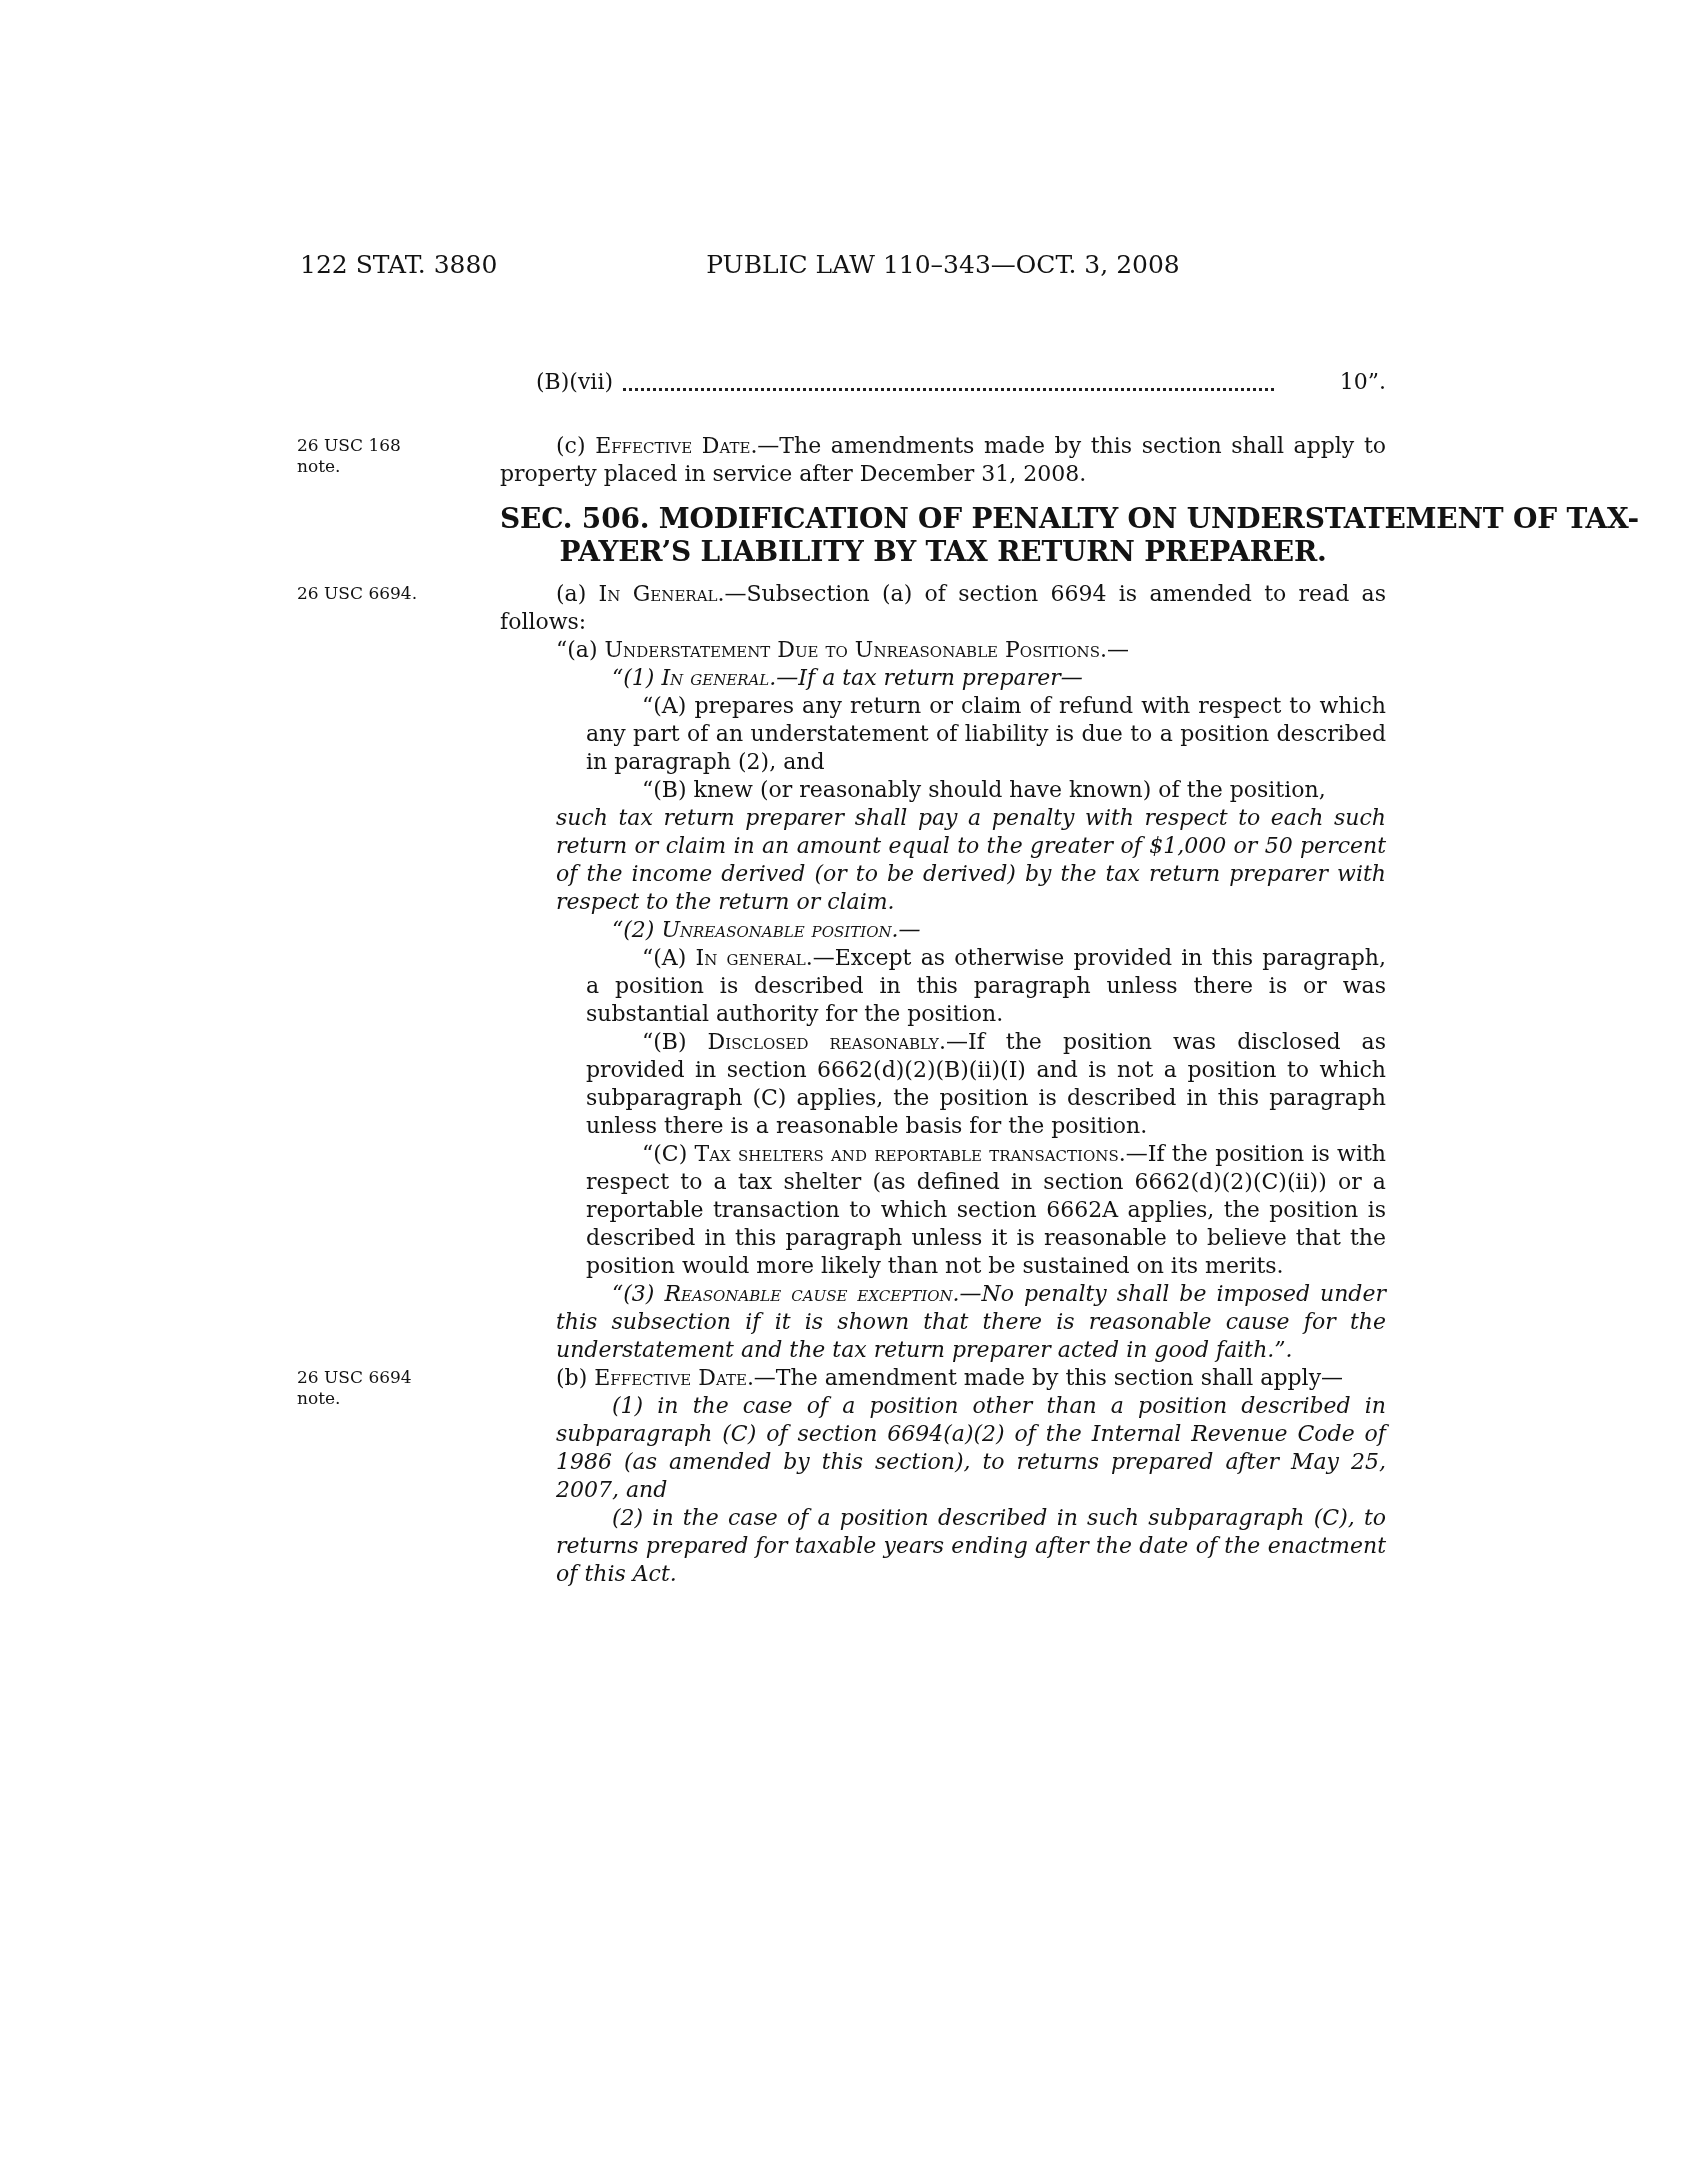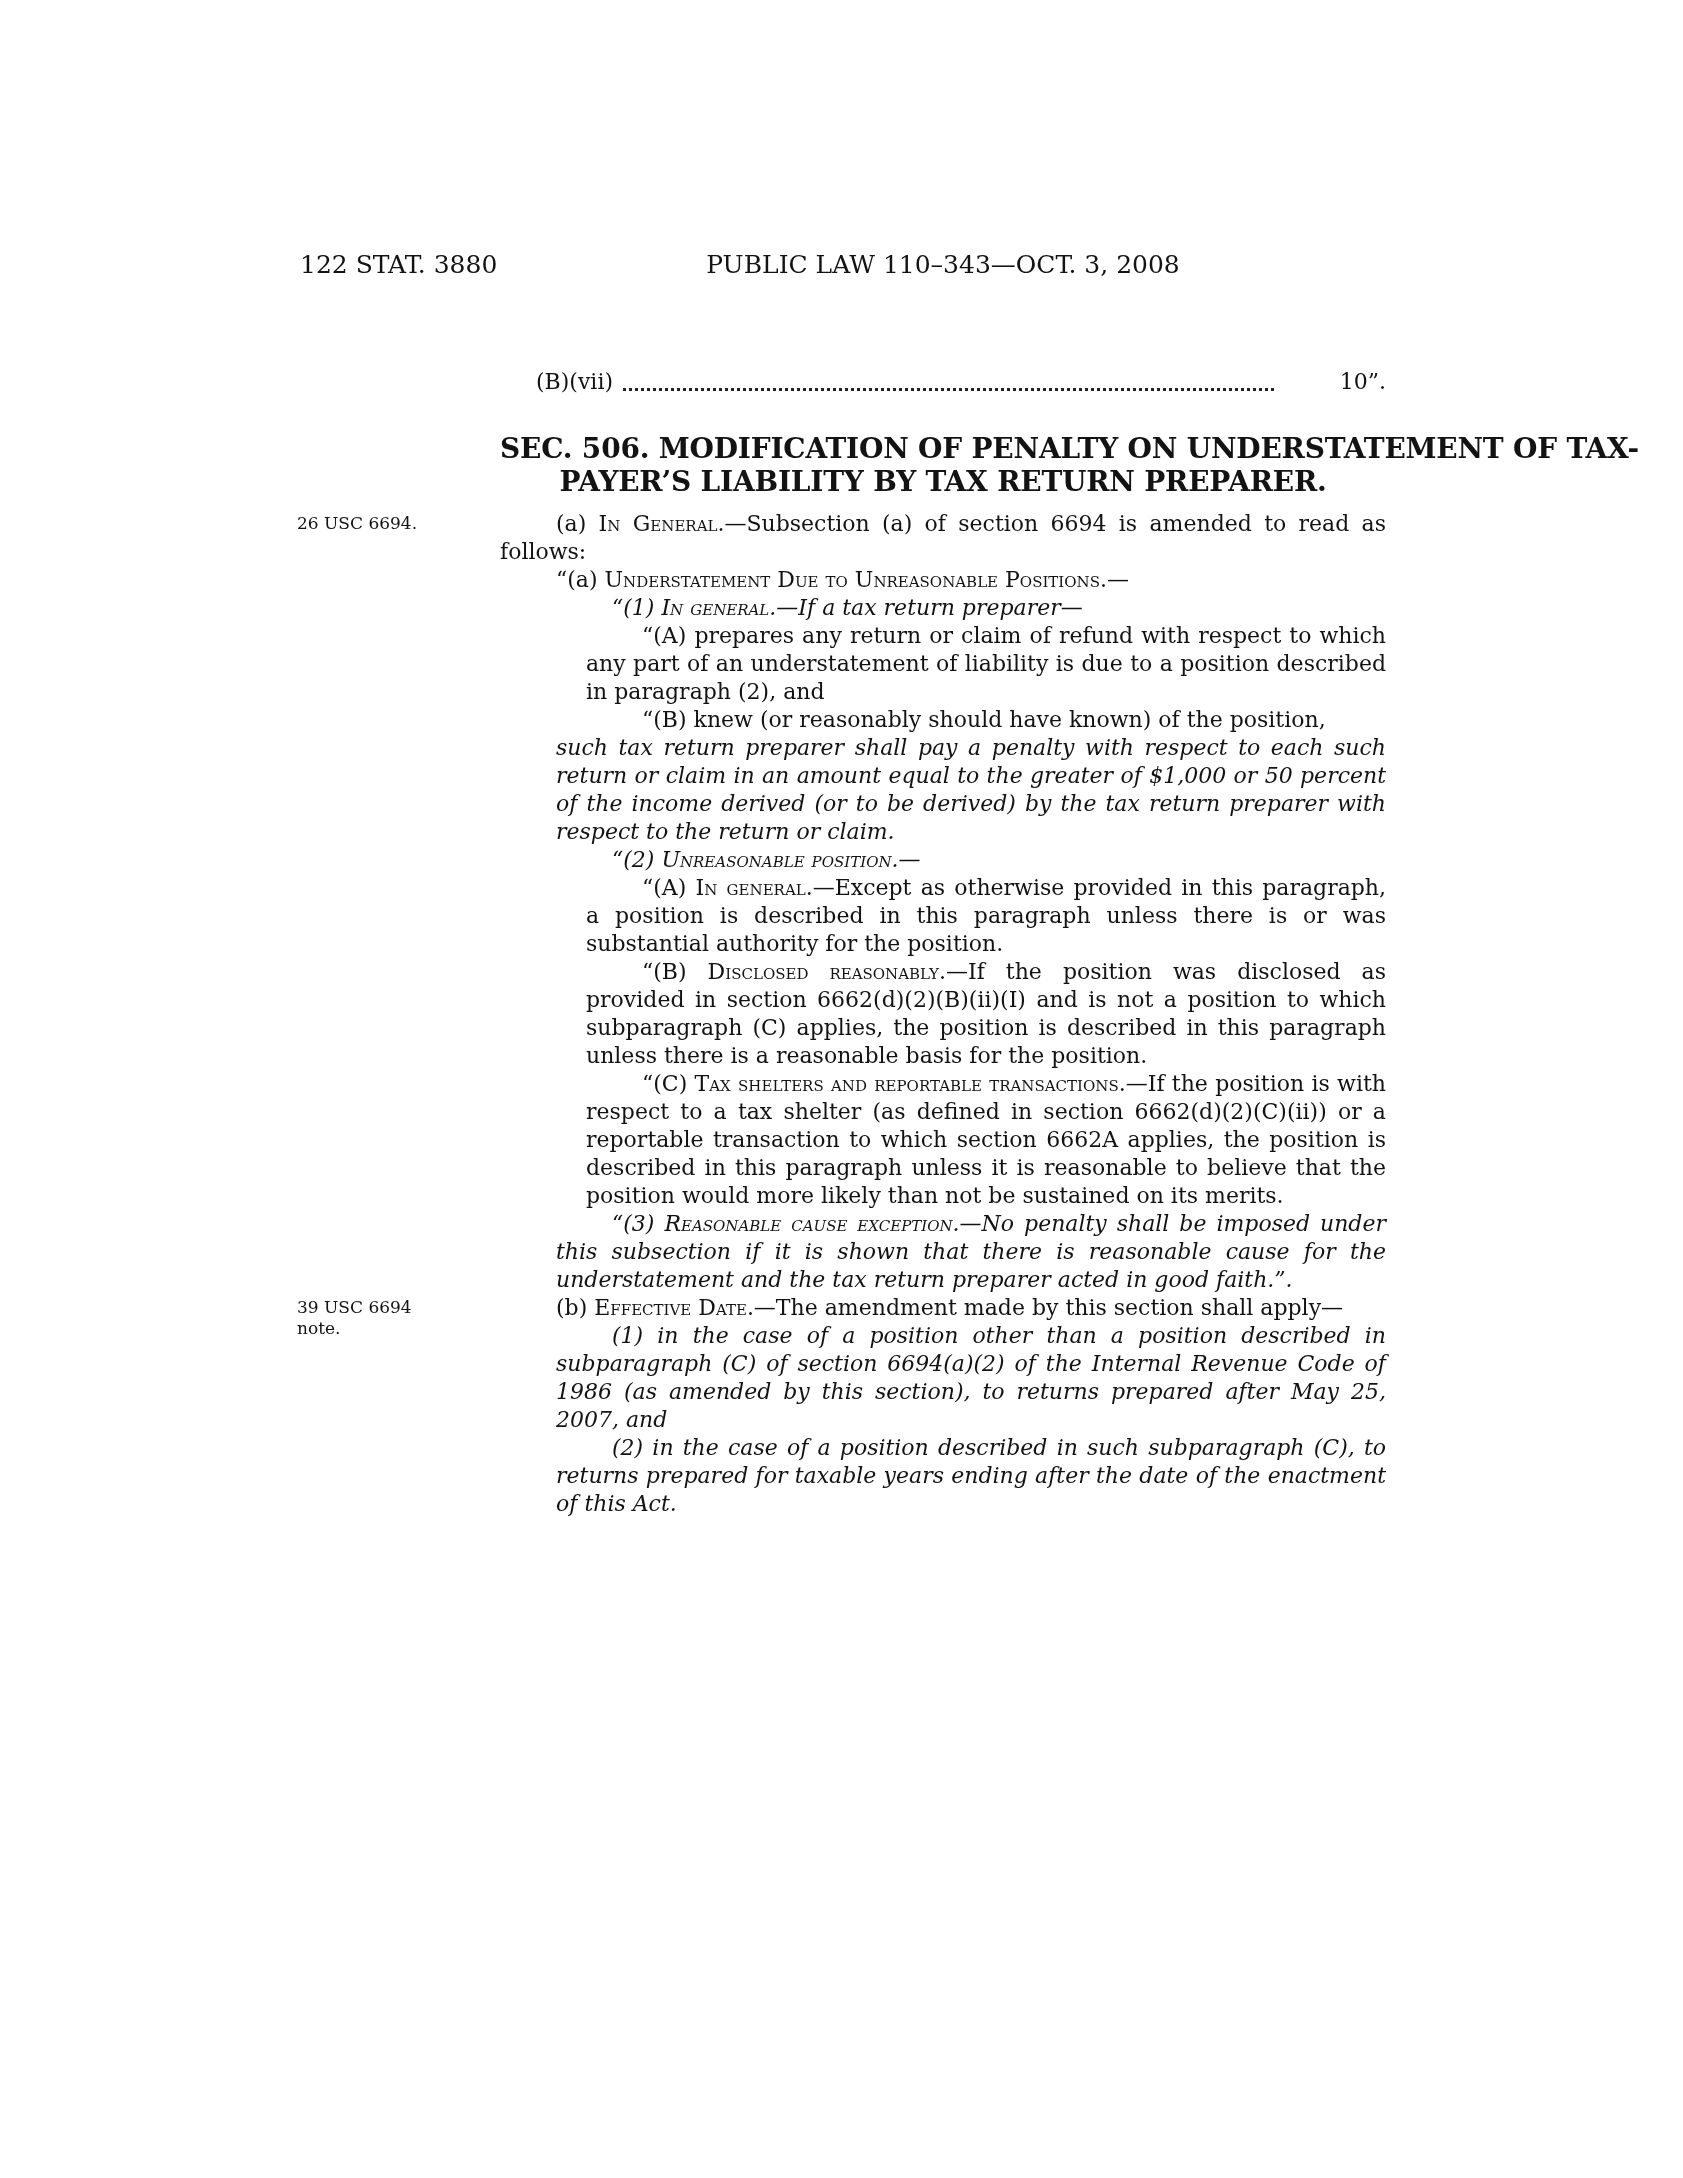--- a/index.html
+++ b/index.html
@@ -51,33 +51,34 @@
   <div class="page-header">
     <span class="stat-number">122 STAT. 3880</span>
     <span class="law-title">PUBLIC LAW 110–343—OCT. 3, 2008</span>
   </div>
   <div class="doc-column">
       <div class="leader-row">
         <span class="leader-label">(B)(vii)</span>
         <div class="leader-dots"></div>
         <span class="leader-value">10”.</span>
       </div>
+      <div class="para level0"><span class="margin-note">26 USC 168 note.</span><span>(c) </span><span class="sc">Effective Date</span><span>.—The amendments made by this section shall apply to property placed in service after December 31, 2008.</span></div>
       <div class="sec-heading">
         <div class="hline">SEC. 506. MODIFICATION OF PENALTY ON UNDERSTATEMENT OF TAX-</div>
         <div class="hline">PAYER’S LIABILITY BY TAX RETURN PREPARER.</div>
       </div>
       <div class="para level0"><span class="margin-note">26 USC 6694.</span><span>(a) </span><span class="sc">In General</span><span>.—Subsection (a) of section 6694 is amended to read as follows:</span></div>
       <div class="para level0"><span>“(a) </span><span class="sc">Understatement Due to Unreasonable Positions</span><span>.—</span></div>
       <div class="para level1"><span>“(1) </span><span class="sc">In general</span><span>.—If a tax return preparer—</span></div>
       <div class="para level2"><span>“(A) prepares any return or claim of refund with respect to which any part of an understatement of liability is due to a position described in paragraph (2), and</span></div>
       <div class="para level2"><span>“(B) knew (or reasonably should have known) of the position,</span></div>
       <div class="para level1 flush"><span>such tax return preparer shall pay a penalty with respect to each such return or claim in an amount equal to the greater of $1,000 or 50 percent of the income derived (or to be derived) by the tax return preparer with respect to the return or claim.</span></div>
       <div class="para level1"><span>“(2) </span><span class="sc">Unreasonable position</span><span>.—</span></div>
       <div class="para level2"><span>“(A) </span><span class="sc">In general</span><span>.—Except as otherwise provided in this paragraph, a position is described in this paragraph unless there is or was substantial authority for the position.</span></div>
       <div class="para level2"><span>“(B) </span><span class="sc">Disclosed reasonably</span><span>.—If the position was disclosed as provided in section 6662(d)(2)(B)(ii)(I) and is not a position to which subparagraph (C) applies, the position is described in this paragraph unless there is a reasonable basis for the position.</span></div>
       <div class="para level2"><span>“(C) </span><span class="sc">Tax shelters and reportable transactions</span><span>.—If the position is with respect to a tax shelter (as defined in section 6662(d)(2)(C)(ii)) or a reportable transaction to which section 6662A applies, the position is described in this paragraph unless it is reasonable to believe that the position would more likely than not be sustained on its merits.</span></div>
       <div class="para level1"><span>“(3) </span><span class="sc">Reasonable cause exception</span><span>.—No penalty shall be imposed under this subsection if it is shown that there is reasonable cause for the understatement and the tax return preparer acted in good faith.”.</span></div>
-      <div class="para level0"><span class="margin-note">39 USC 6694 note.</span><span>(b) </span><span class="sc">Effective Date</span><span>.—The amendment made by this section shall apply—</span></div>
+      <div class="para level0"><span class="margin-note">26 USC 6694 note.</span><span>(b) </span><span class="sc">Effective Date</span><span>.—The amendment made by this section shall apply—</span></div>
       <div class="para level1"><span>(1) in the case of a position other than a position described in subparagraph (C) of section 6694(a)(2) of the Internal Revenue Code of 1986 (as amended by this section), to returns prepared after May 25, 2007, and</span></div>
       <div class="para level1"><span>(2) in the case of a position described in such subparagraph (C), to returns prepared for taxable years ending after the date of the enactment of this Act.</span></div>
     </div>
 </div>
 
 
 </body></html>

